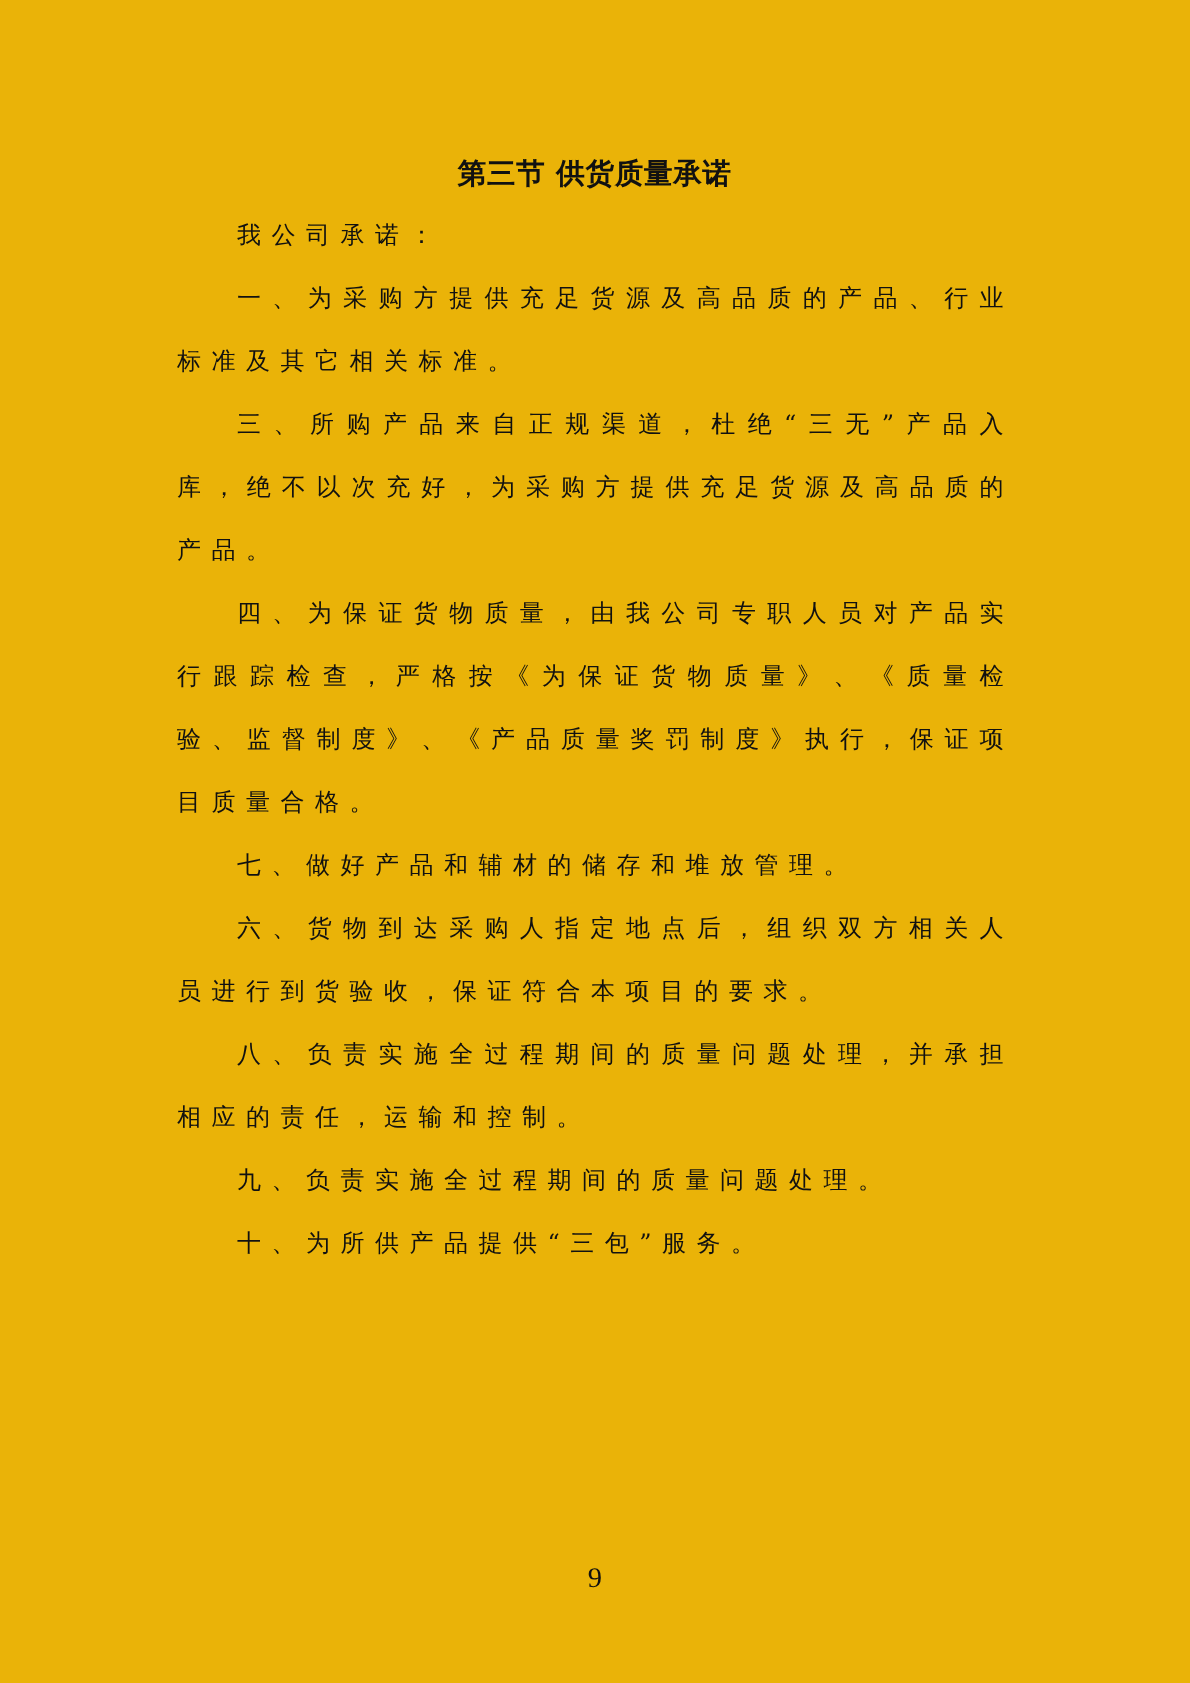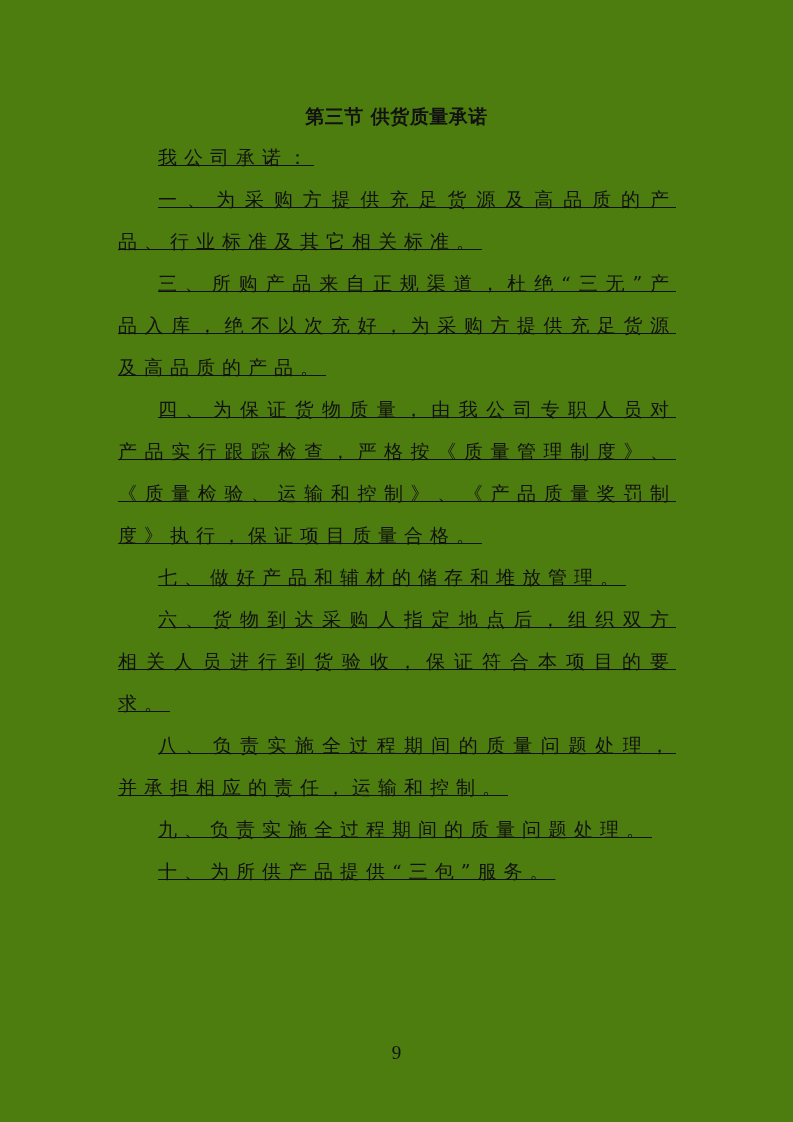--- a/index.html
+++ b/index.html
@@ -1,52 +1,51 @@
 <!DOCTYPE html>
 <html><head>
 <meta charset="utf-8">
 <style>
   html, body { margin: 0; padding: 0; background: #ffffff; }
   body { width: 793px; height: 1122px; position: relative; overflow: hidden; }
   .page {
     position: absolute; left: 0; top: 0; width: 793px; height: 1122px;
-    background: #4d7c0f; color: #111111;
+    background: #eab308; color: #111111;
     font-family: "DejaVu Serif", "Liberation Serif", serif;
   }
   .title {
     position: absolute; left: 0; width: 793px; top: 103px;
     text-align: center; font-weight: bold; font-size: 19px; line-height: 26px;
     font-family: "DejaVu Sans", "Liberation Sans", sans-serif;
     letter-spacing: 0.5px;
   }
   .body {
     position: absolute; left: 118px; top: 136px; width: 558px;
-    font-size: 19px; line-height: 42px;
+    font-size: 16px; line-height: 42px;
     letter-spacing: 7px;
     text-align: justify;
-    text-decoration: underline;
   }
   .para { margin: 0; text-indent: 40px; }
   .page-number {
     position: absolute; left: 0; width: 793px; top: 1040px;
     text-align: center; font-size: 19px; line-height: 26px;
     font-family: "Liberation Serif", "DejaVu Serif", serif;
   }
 </style>
 </head>
 <body>
 
 <div class="page">
   <div class="title">第三节  供货质量承诺</div>
 
   <div class="body">
     <p class="para">我公司承诺：</p>
     <p class="para">一、为采购方提供充足货源及高品质的产品、行业标准及其它相关标准。</p>
     <p class="para">三、所购产品来自正规渠道，杜绝“三无”产品入库，绝不以次充好，为采购方提供充足货源及高品质的产品。</p>
-    <p class="para">四、为保证货物质量，由我公司专职人员对产品实行跟踪检查，严格按《质量管理制度》、《质量检验、运输和控制》、《产品质量奖罚制度》执行，保证项目质量合格。</p>
+    <p class="para">四、为保证货物质量，由我公司专职人员对产品实行跟踪检查，严格按《为保证货物质量》、《质量检验、监督制度》、《产品质量奖罚制度》执行，保证项目质量合格。</p>
     <p class="para">七、做好产品和辅材的储存和堆放管理。</p>
     <p class="para">六、货物到达采购人指定地点后，组织双方相关人员进行到货验收，保证符合本项目的要求。</p>
     <p class="para">八、负责实施全过程期间的质量问题处理，并承担相应的责任，运输和控制。</p>
     <p class="para">九、负责实施全过程期间的质量问题处理。</p>
     <p class="para">十、为所供产品提供“三包”服务。</p>
   </div>
 
   <div class="page-number">9</div>
 </div>
 

